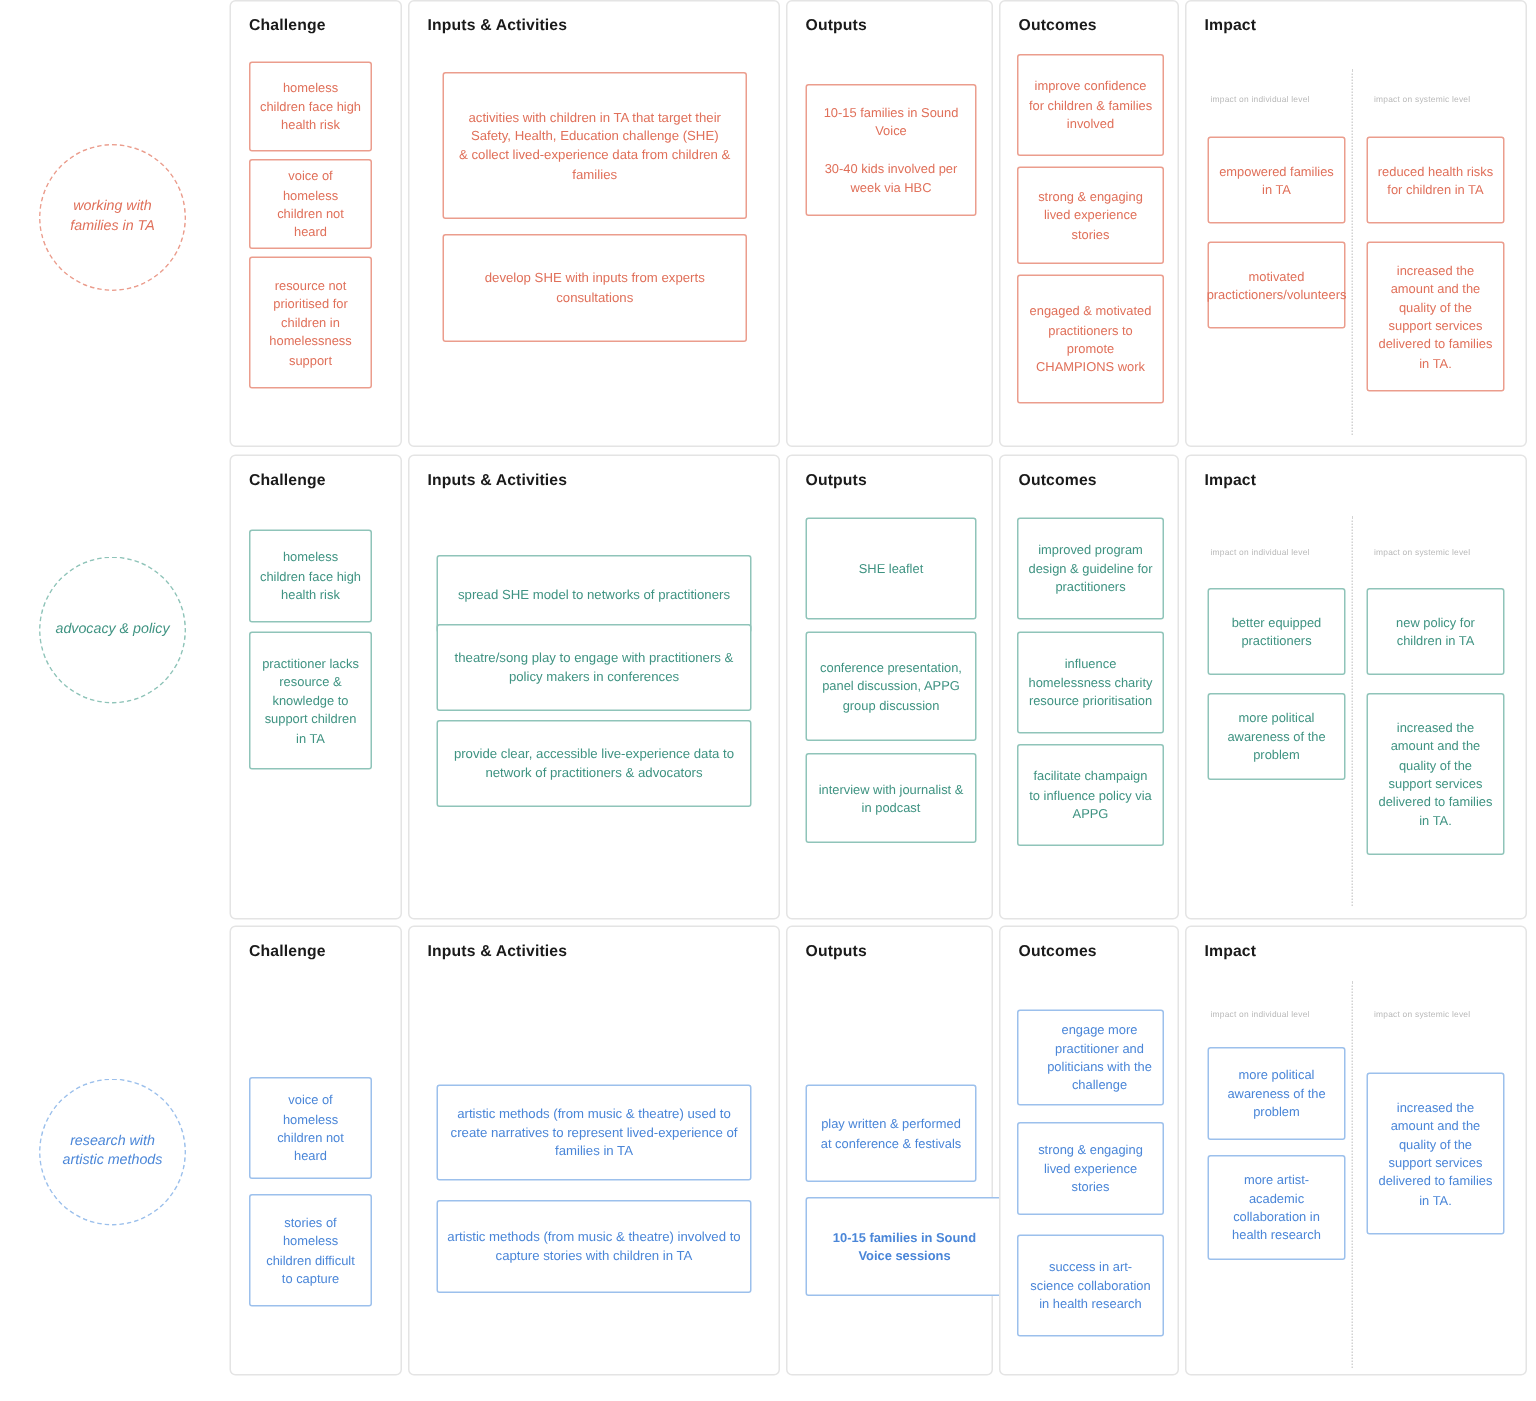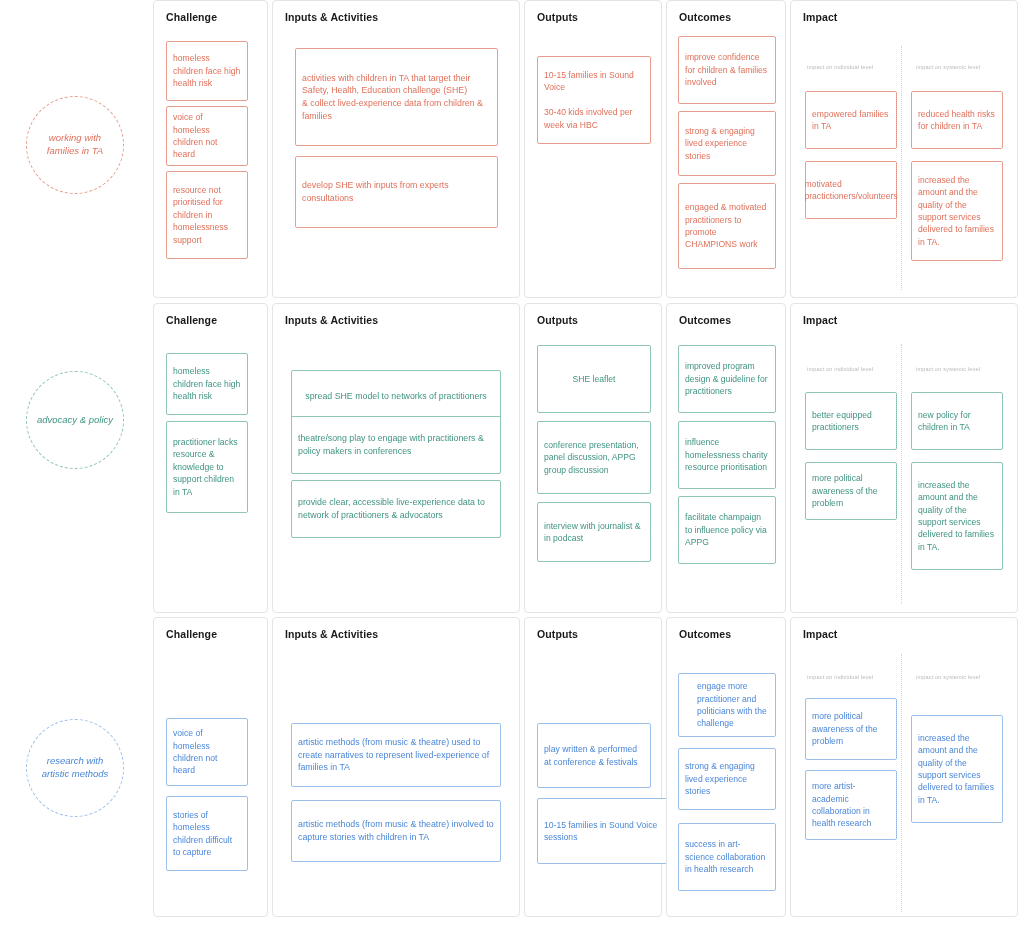--- a/index.html
+++ b/index.html
@@ -72,20 +72,21 @@
 
   
   .card {
     position: absolute;
     border: 1px solid;
     border-radius: 2px;
     background: #ffffff;
     display: flex;
     align-items: center;
     justify-content: center;
+    text-align: center;
     font-size: 8.6px;
     line-height: 1.45;
     padding: 5px 6px;
   }
   .card.wide { font-size: 8.8px; }
 
   
   .sublabel {
     position: absolute;
     font-size: 5.6px;
@@ -221,21 +222,21 @@
 
     <div class="col c-inputs">
       <div class="col-title">Inputs &amp; Activities</div>
       <div class="card wide t-blue" style="left:18px; top:105px; width:210px; height:64px;">artistic methods (from music &amp; theatre) used to create narratives to represent lived-experience of families in TA</div>
       <div class="card wide t-blue" style="left:18px; top:182px; width:210px; height:62px;">artistic methods (from music &amp; theatre) involved to capture stories with children in TA</div>
     </div>
 
     <div class="col c-outputs">
       <div class="col-title">Outputs</div>
       <div class="card t-blue" style="left:12px; top:105px; width:114px; height:65px;">play written &amp; performed at conference &amp; festivals</div>
-      <div class="card t-blue" style="left:12px; top:180px; width:132px; height:66px;">10-15 families in Sound Voice sessions</div>
+      <div class="card t-blue" style="left:12px; top:180px; width:132px; height:66px;font-weight:bold;">10-15 families in Sound Voice sessions</div>
     </div>
 
     <div class="col c-outcomes">
       <div class="col-title">Outcomes</div>
       <div class="card t-blue" style="left:11px; top:55px;  width:98px; height:64px;padding-left:18px;">engage more practitioner and politicians with the challenge</div>
       <div class="card t-blue" style="left:11px; top:130px; width:98px; height:62px;">strong &amp; engaging lived experience stories</div>
       <div class="card t-blue" style="left:11px; top:205px; width:98px; height:68px;">success in art-science collaboration in health research</div>
     </div>
 
     <div class="col c-impact">

